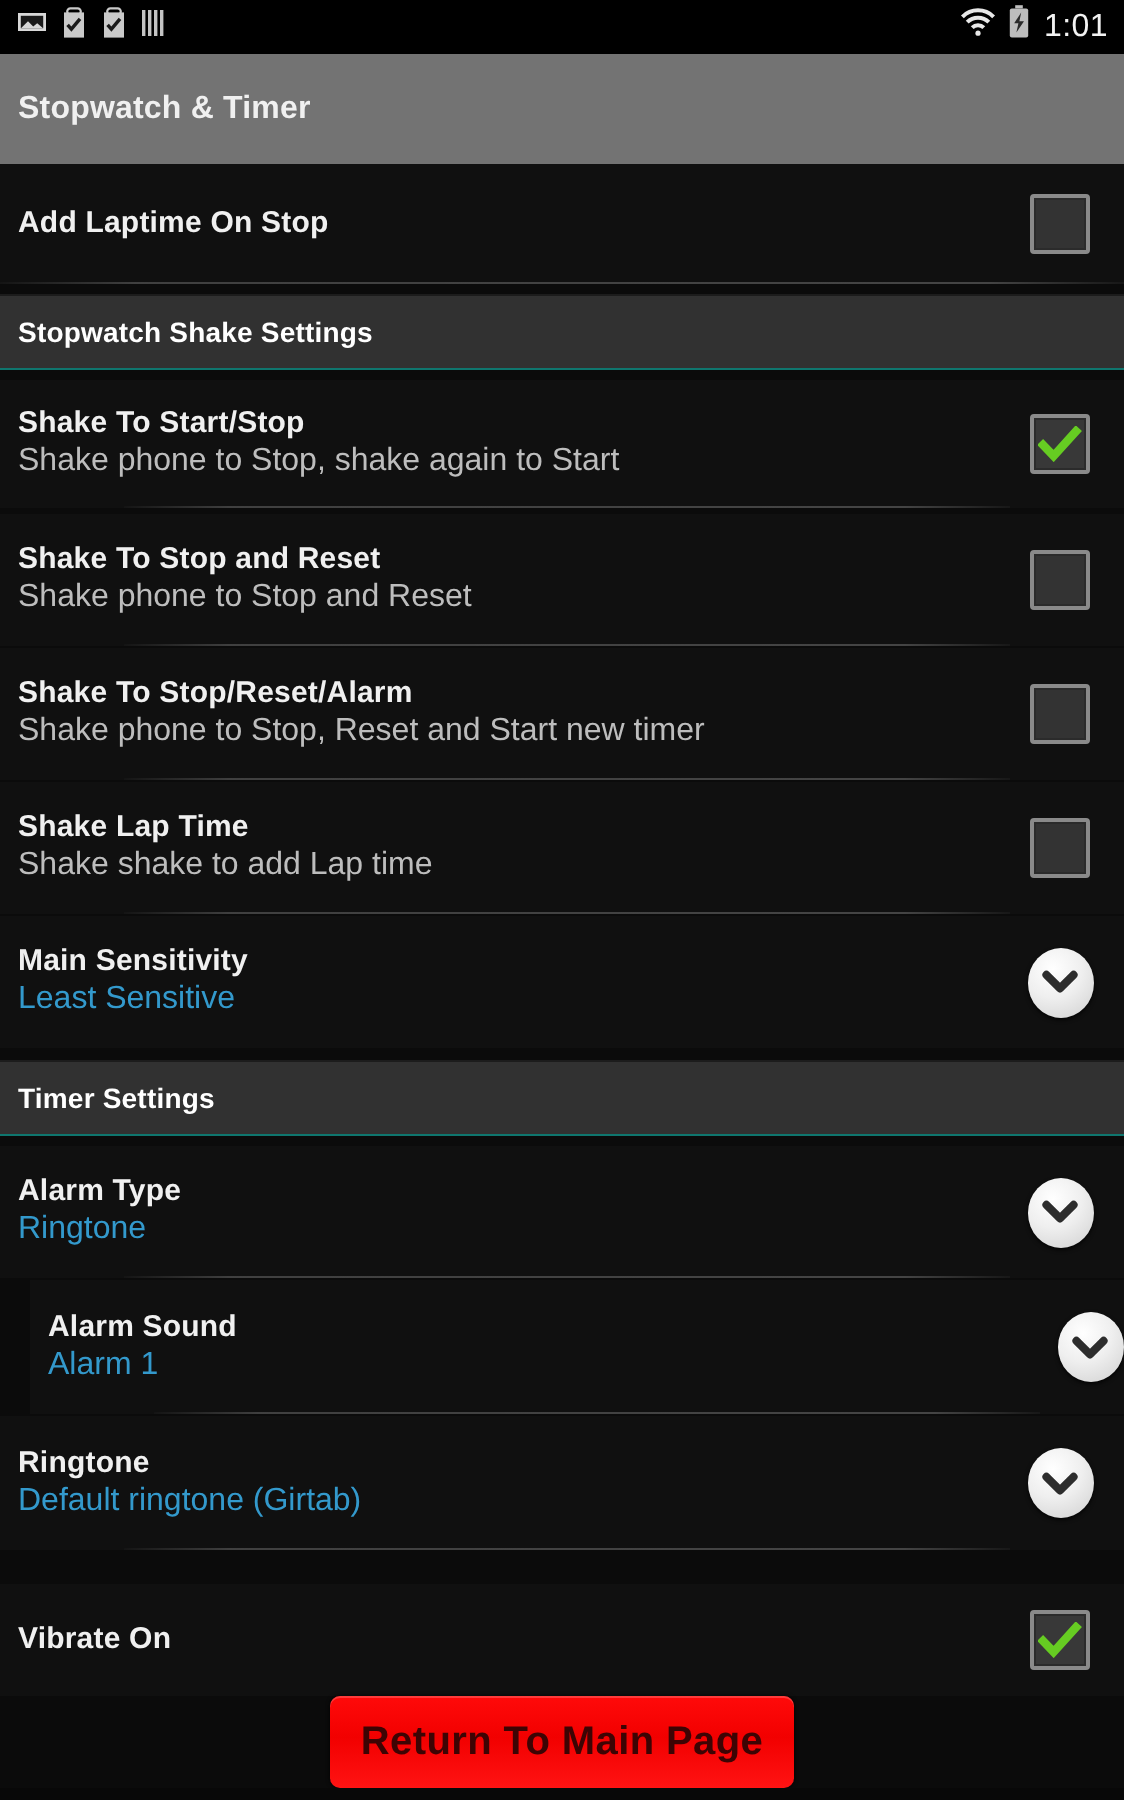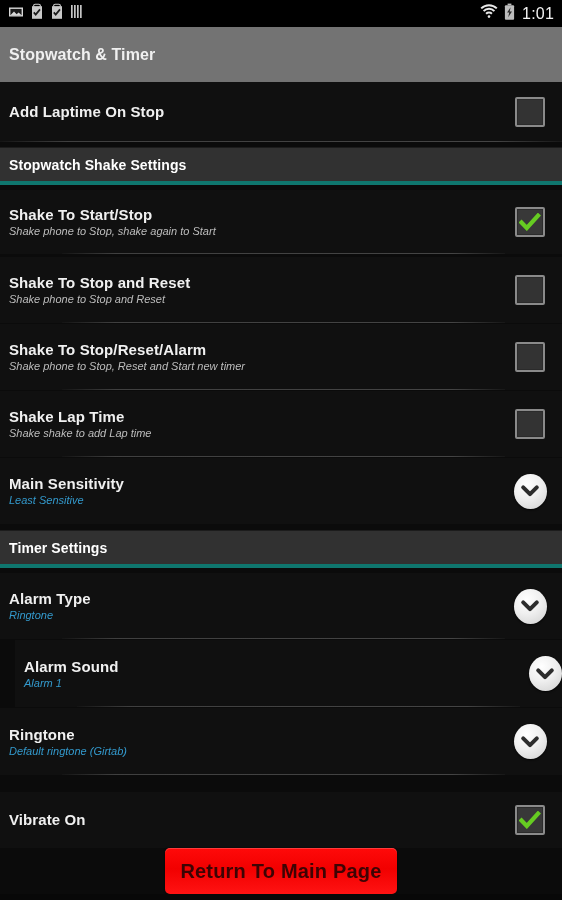--- a/index.html
+++ b/index.html
@@ -86,23 +86,22 @@
   }
   .row .r-title {
     color: #f0f0f0;
     font-size: 15px;
     font-weight: bold;
     letter-spacing: .1px;
     line-height: 1.15;
   }
   .row .r-sub {
     color: #bdbdbd;
-    font-size: 11px;
+    font-size: 16px;
     line-height: 1.15;
-    font-style: italic;
   }
   .row .r-sub.link { color: #3399cc; }
 
   .row .widget {
     flex: 0 0 auto;
     width: 46px;
     display: flex;
     align-items: center;
     justify-content: center;
   }
@@ -123,21 +122,21 @@
 
   
   .section {
     width: 562px;
     height: 38px;
     background: #313131;
     display: flex;
     align-items: center;
     padding-left: 9px;
     border-top: 1px solid #1c1c1c;
-    border-bottom: 4px solid #0f766e;
+    border-bottom: 1px solid #0f766e;
   }
   .section span {
     color: #ffffff;
     font-size: 14px;
     font-weight: bold;
     letter-spacing: .1px;
   }
 
   
   .cbox {

